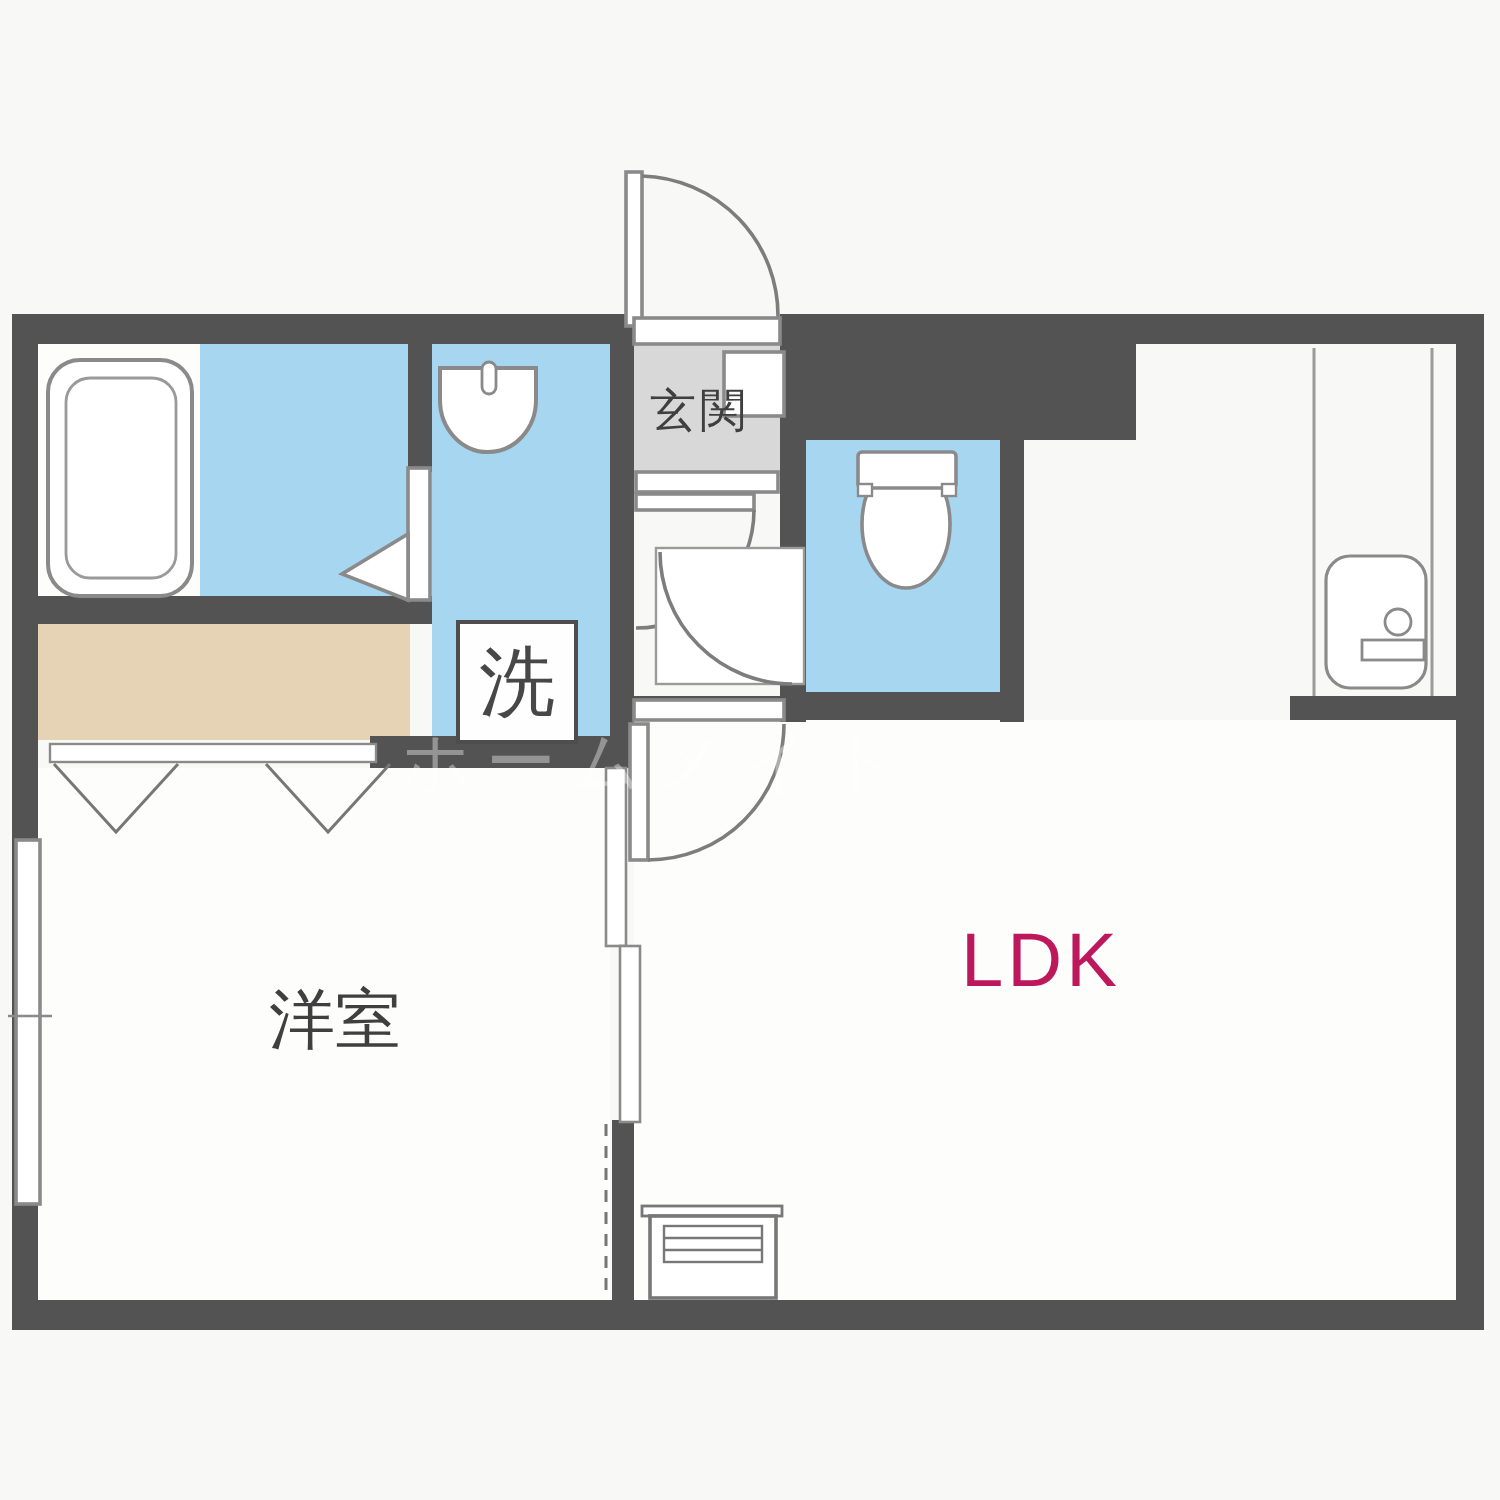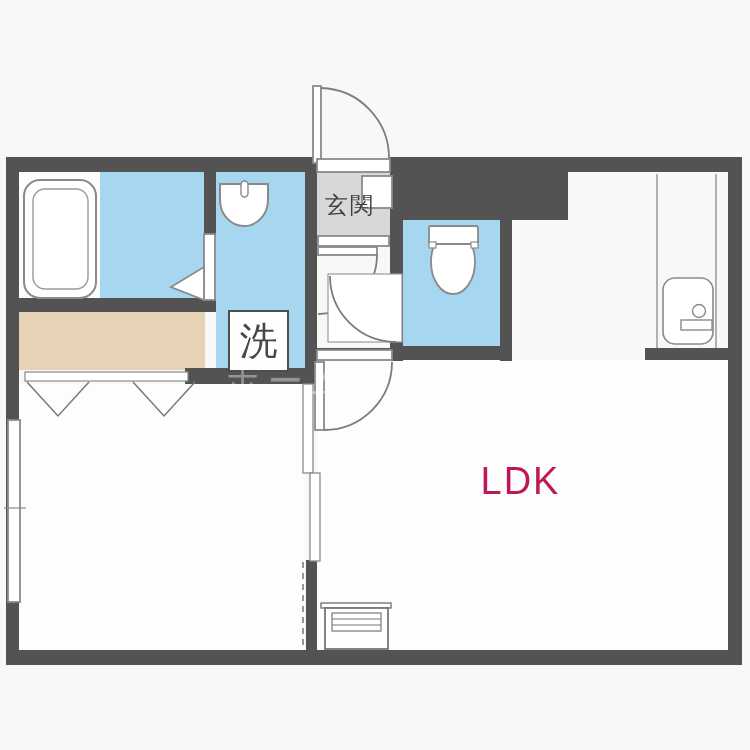--- a/index.html
+++ b/index.html
@@ -25,21 +25,21 @@
   .label-genkan{font-size:23px;font-weight:500;letter-spacing:2px;}
   .label-room{font-size:33px;font-weight:400;line-height:1.2;}
   .label-ldk{font-size:38px;font-weight:400;letter-spacing:2px;color:#be185d;}
   .laundry-box{
     position:absolute;z-index:4;background:#fefefe;
     border:2px solid #4d4d4d;display:flex;align-items:center;justify-content:center;
     font-size:38px;color:#474747;
   }
   .watermark{
     position:absolute;z-index:5;color:rgba(255,255,255,0.38);
-    font-size:35px;letter-spacing:7px;white-space:nowrap;margin-left:25px;
+    font-size:35px;letter-spacing:7px;white-space:nowrap;
   }
 </style>
 </head>
 <body>
 
 <div id="plan">
 
   <div class="room white" style="left:19px;top:172px;width:83px;height:126px;"></div>
   <div class="room wet" style="left:100px;top:172px;width:104px;height:126px;"></div>
   <div class="room wet" style="left:216px;top:172px;width:89px;height:202px;"></div>
@@ -119,18 +119,19 @@
     <rect x="325" y="608" width="63" height="41" fill="#ffffff" stroke="#777777" stroke-width="1.8"></rect>
     <rect x="332" y="613" width="49" height="18" stroke="#777777" stroke-width="1.2"></rect>
     <path d="M 332 619 H 381 M 332 625 H 381" stroke="#777777" stroke-width="1.2"></path>
   </svg>
 
   <div class="label label-genkan" style="left:317px;top:174px;width:66px;height:62px;">玄関</div>
 
   <div class="laundry-box" style="left:228px;top:310px;width:57px;height:58px;">洗</div>
 
   <div class="label label-room" style="left:95px;top:468px;width:145px;height:84px;flex-direction:column;">
+    <span>洋室</span>
   </div>
 
   <div class="label label-ldk" style="left:458px;top:455px;width:125px;height:52px;">LDK</div>
 
   <div class="watermark" style="left:200px;top:358px;">ホームメイト</div>
 </div>
 
 </body></html>

